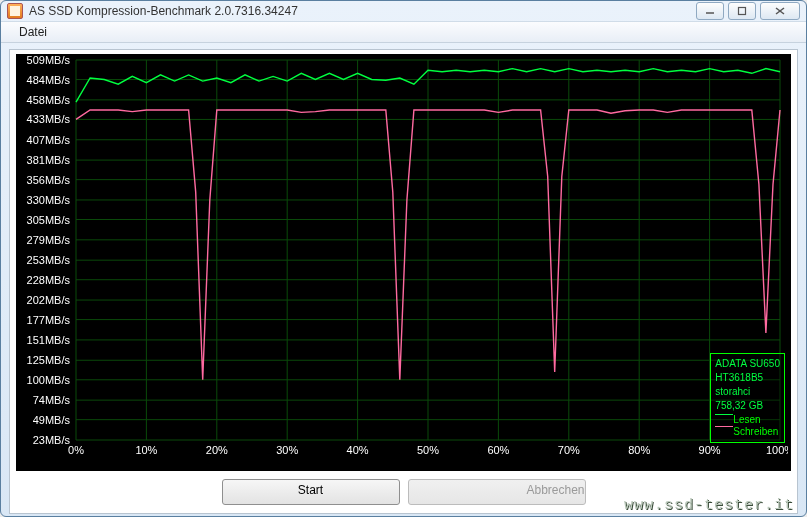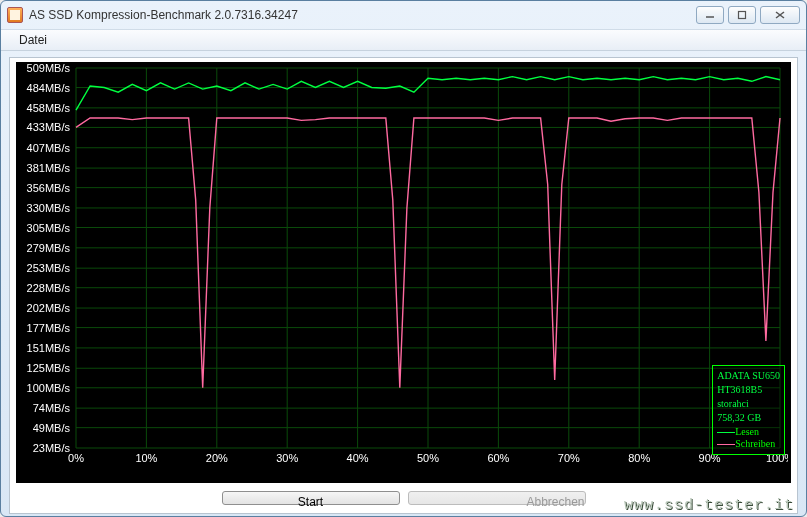--- a/index.html
+++ b/index.html
@@ -15,21 +15,21 @@
     width: 807px;
     height: 517px;
     border: 1px solid #5a7fa0;
     border-radius: 6px;
     background: linear-gradient(#eaf2fb, #d9e7f5);
     display: flex;
     flex-direction: column;
     position: relative;
   }
   .titlebar {
-    height: 28px;
+    height: 20px;
     display: flex;
     align-items: center;
     padding: 0 6px;
     font-size: 12px;
     color: #333;
   }
   .titlebar .app-icon {
     width: 16px; height: 16px;
     margin-right: 6px;
     background: linear-gradient(#ffb05a, #e27a1f);
@@ -84,35 +84,35 @@
   .grid line { stroke: #0a4a0a; stroke-width: 1; }
   .legend-box {
     position: absolute;
     right: 6px;
     bottom: 28px;
     border: 1px solid #0f0;
     font-size: 10px;
     line-height: 1.2;
     padding: 4px 4px;
     color: #0f0;
-    font-family: Liberation Serif, serif;
+    font-family: Liberation Sans, sans-serif;
     background: rgba(0,0,0,0.3);
   }
   .legend-box .info { color: #00ff40; margin-bottom: 2px; }
-  .legend-row { display: flex; align-items: center; }
+  .legend-row { display: flex; }
   .legend-swatch { width: 18px; height: 0; border-top: 1px solid; }
   .button-row {
     display: flex;
     justify-content: center;
     gap: 8px;
     padding: 6px 0 8px 0;
   }
   .btn {
     width: 178px;
-    height: 14px;
+    height: 26px;
     border: 1px solid #8f8f8f;
     border-radius: 3px;
     background: linear-gradient(#f6f6f6, #e3e3e3);
     font-size: 12px;
     text-align: center;
     line-height: 20px;
   }
   .btn.disabled {
     color: #9a9a9a;
     background: linear-gradient(#f0f0f0, #e6e6e6);

